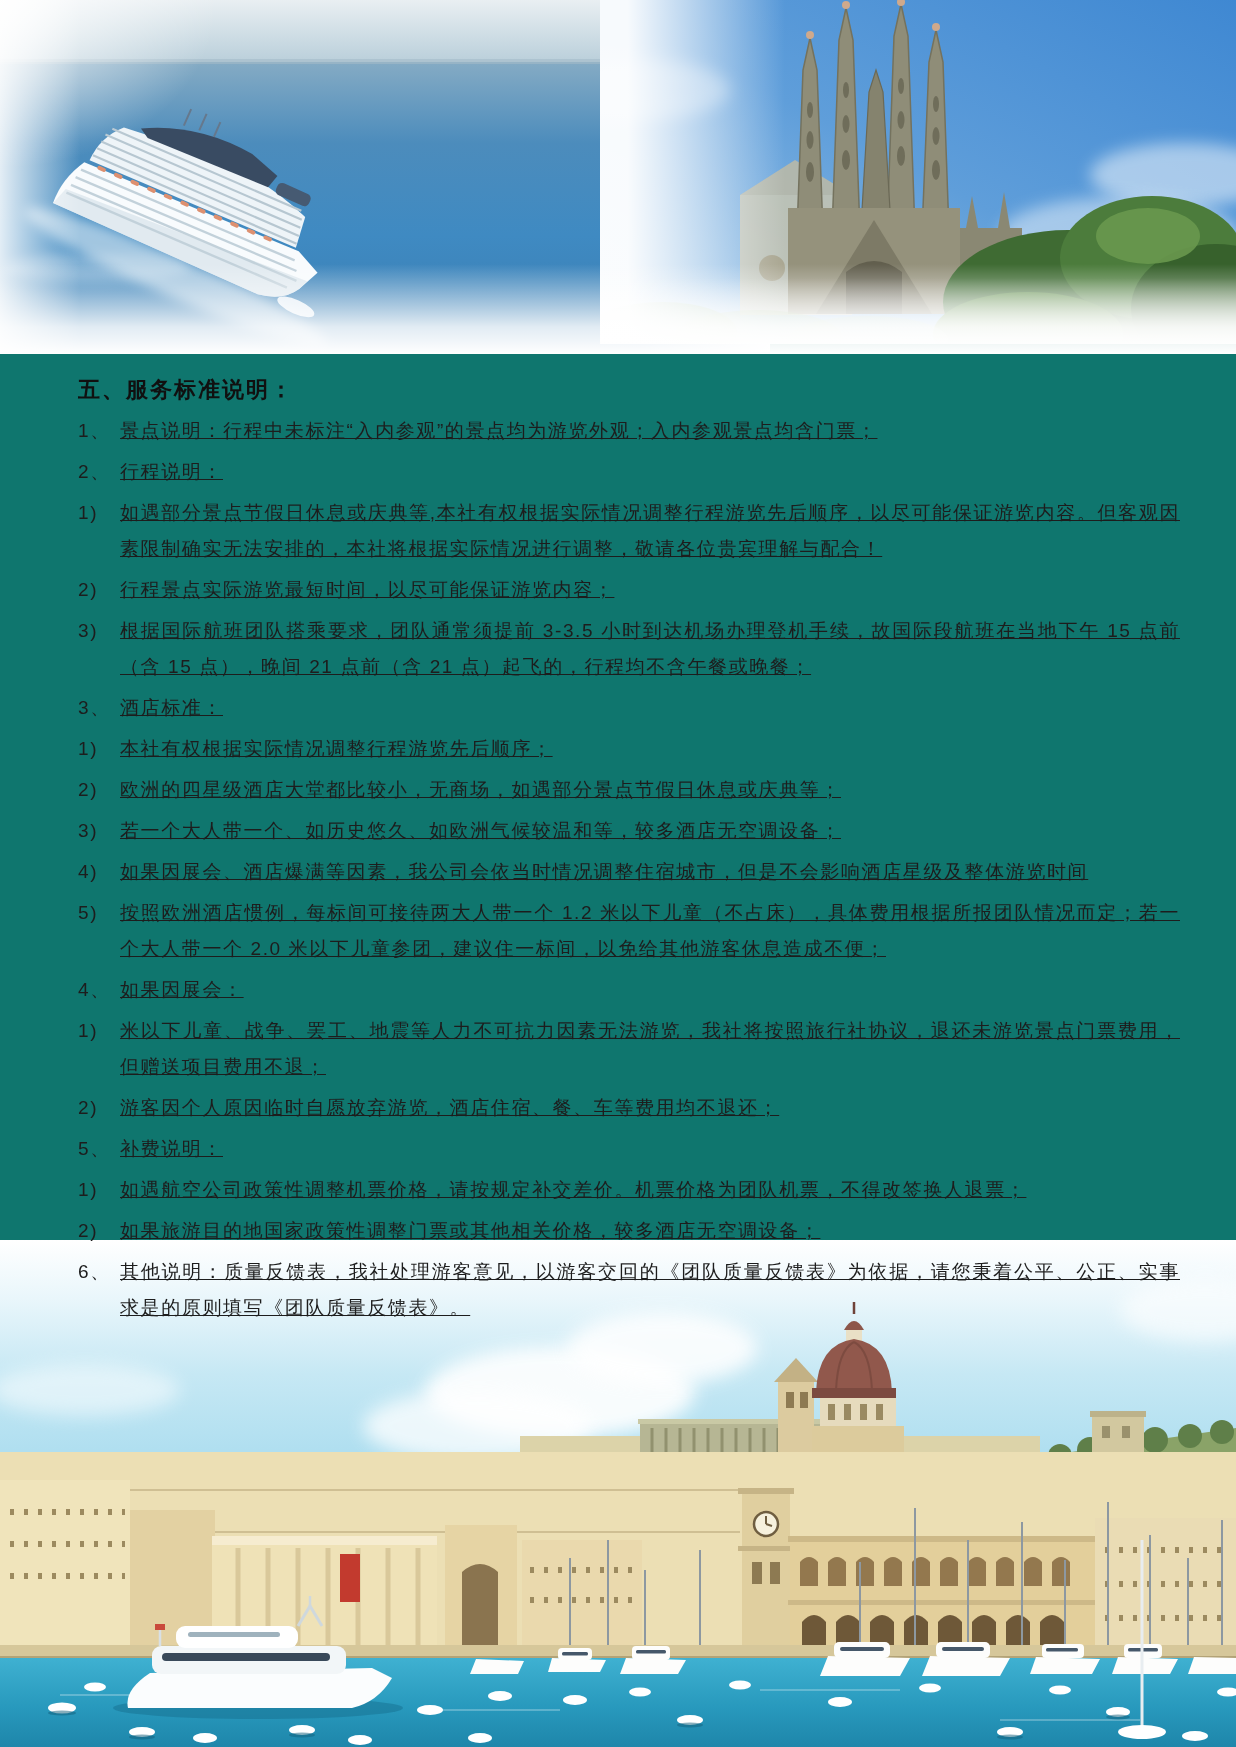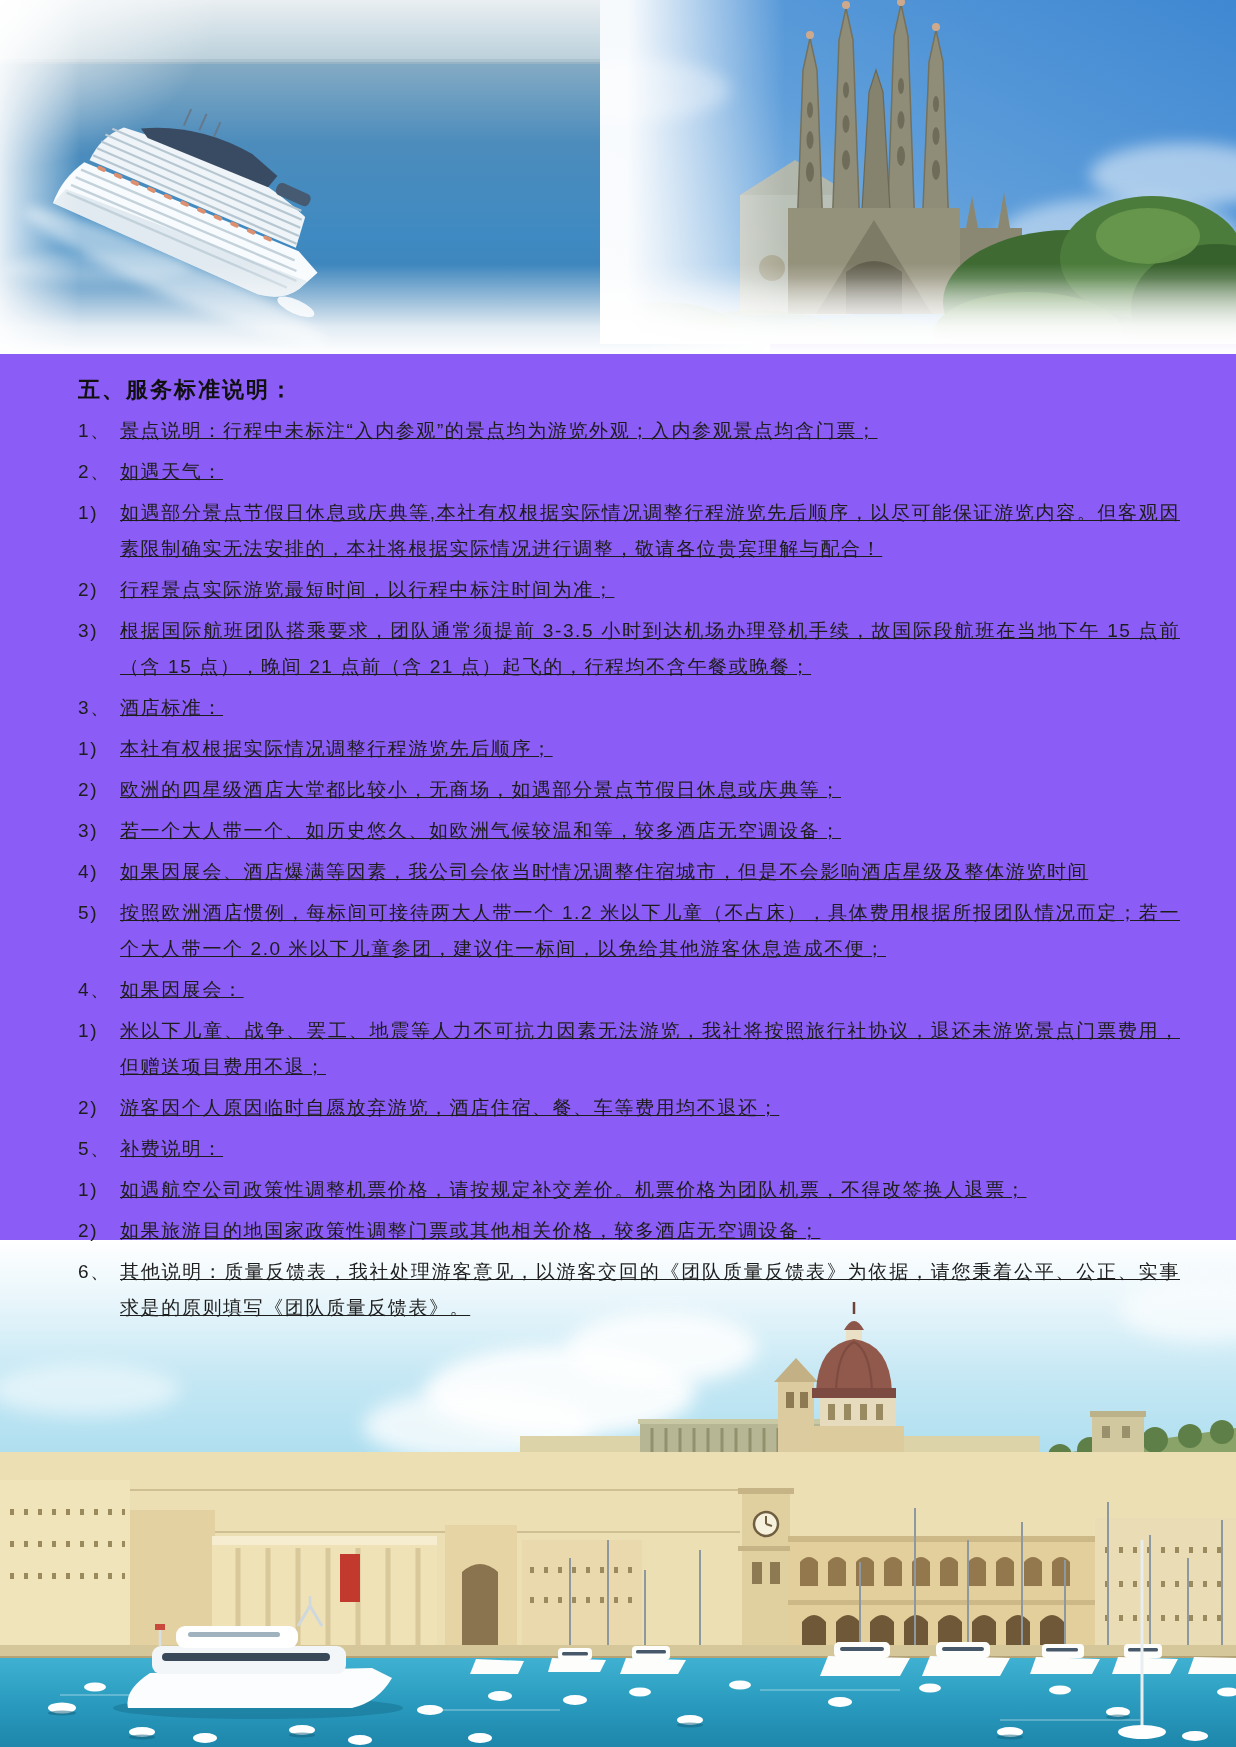--- a/index.html
+++ b/index.html
@@ -1,17 +1,17 @@
 <!DOCTYPE html>
 <html><head>
 <meta charset="utf-8">
 <style>
   html,body{margin:0;padding:0;background:#ffffff;}
   .page{
-    position:relative;width:1236px;height:1747px;overflow:hidden;background:#8b5cf6;
+    position:relative;width:1236px;height:1747px;overflow:hidden;background:#0f766e;
     font-family:"Liberation Sans","DejaVu Sans",sans-serif;
   }
   
   .hero-top{position:absolute;top:0;left:0;width:1236px;height:352px;z-index:1;}
   .ocean-wrap{position:absolute;top:0;left:0;width:770px;height:352px;}
   .cathedral-wrap{position:absolute;top:0;right:0;width:636px;height:344px;}
   .hero-top svg{display:block;width:100%;height:100%;}
   .hero-top-fade{
     position:absolute;left:0;bottom:-2px;width:100%;height:90px;
     background:linear-gradient(180deg,rgba(255,255,255,0) 0%,rgba(255,255,255,.85) 70%,#ffffff 100%);
@@ -206,29 +206,29 @@
 
   <div class="content">
     <h2 class="section-title">五、服务标准说明：</h2>
 
     <div class="line lv1">
       <span class="marker">1、</span>
       <span class="text">景点说明：行程中未标注“入内参观”的景点均为游览外观；入内参观景点均含门票；</span>
     </div>
     <div class="line lv1">
       <span class="marker">2、</span>
-      <span class="text">如遇天气：</span>
+      <span class="text">行程说明：</span>
     </div>
     <div class="line lv2">
       <span class="marker">1)</span>
       <span class="text">如遇部分景点节假日休息或庆典等,本社有权根据实际情况调整行程游览先后顺序，以尽可能保证游览内容。但客观因素限制确实无法安排的，本社将根据实际情况进行调整，敬请各位贵宾理解与配合！</span>
     </div>
     <div class="line lv2">
       <span class="marker">2)</span>
-      <span class="text">行程景点实际游览最短时间，以行程中标注时间为准；</span>
+      <span class="text">行程景点实际游览最短时间，以尽可能保证游览内容；</span>
     </div>
     <div class="line lv2">
       <span class="marker">3)</span>
       <span class="text">根据国际航班团队搭乘要求，团队通常须提前 3-3.5 小时到达机场办理登机手续，故国际段航班在当地下午 15 点前（含 15 点），晚间 21 点前（含 21 点）起飞的，行程均不含午餐或晚餐；</span>
     </div>
     <div class="line lv1">
       <span class="marker">3、</span>
       <span class="text">酒店标准：</span>
     </div>
     <div class="line lv2">

